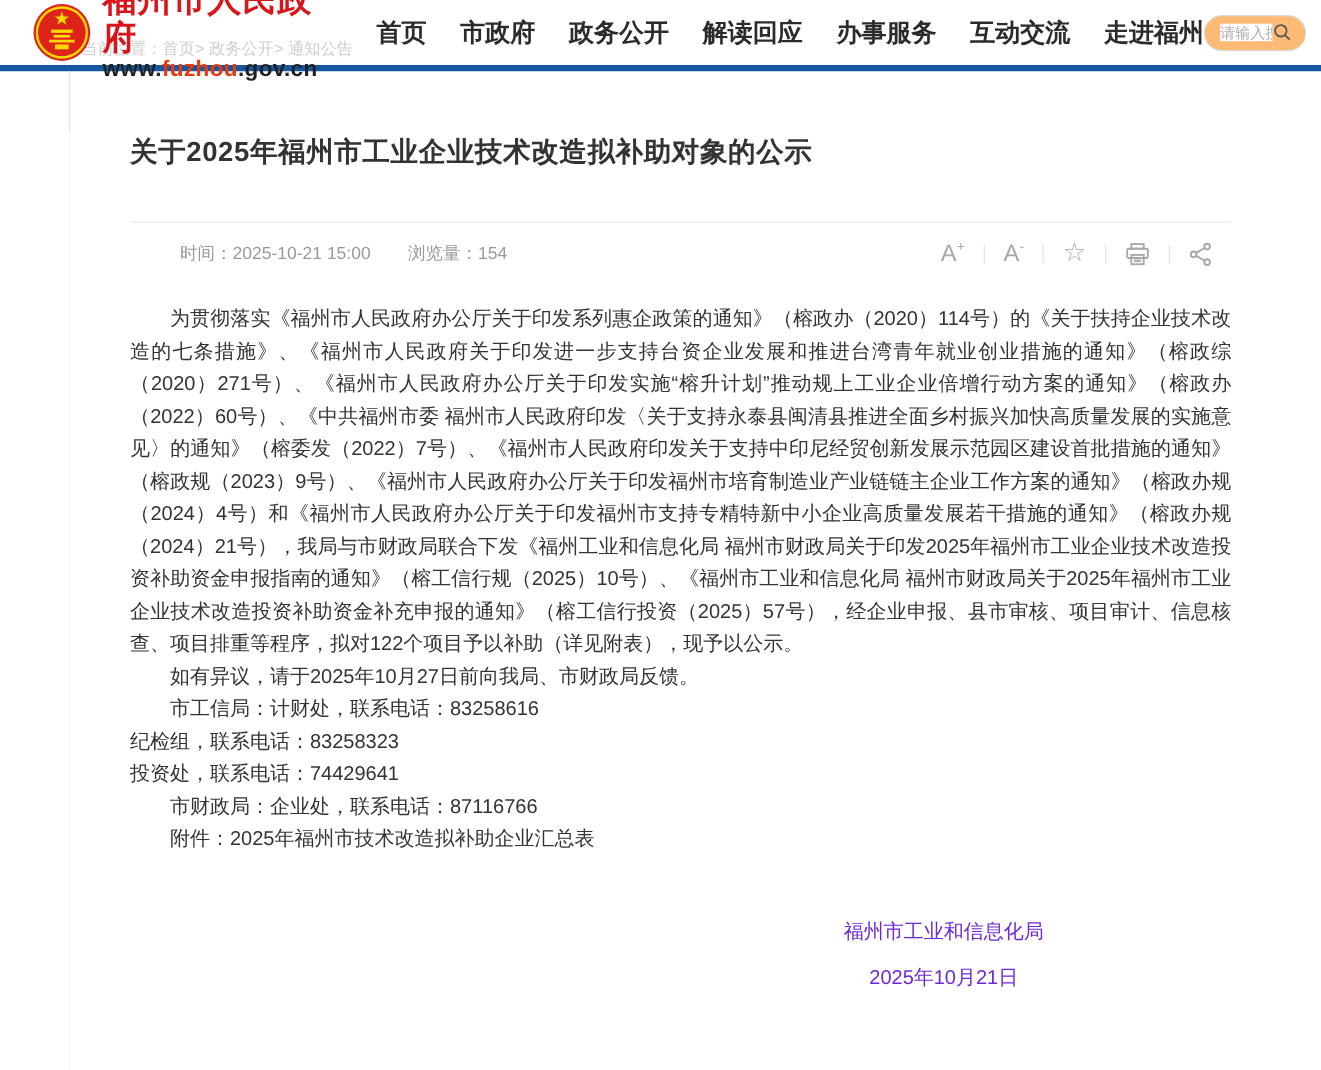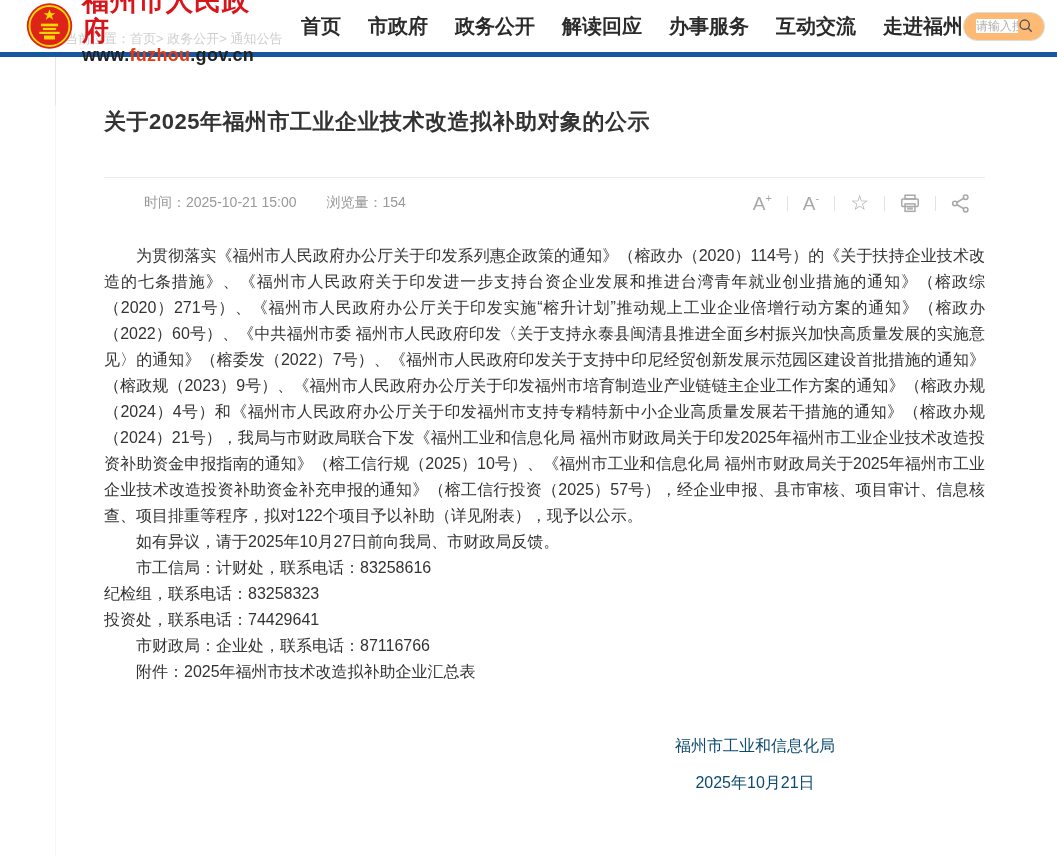--- a/index.html
+++ b/index.html
@@ -175,21 +175,21 @@
   .attachment-line { margin-top: 50px; }
   .attachment-link { color: #333; text-decoration: none; cursor: pointer; }
 
   .signature {
     margin-top: 48px;
     margin-left: auto;
     margin-right: 150px;
     width: fit-content;
     text-align: center;
     font-size: 16px;
-    color: #0c4a6e;
+    color: #6d28d9;
   }
   .signature .sig-date { margin-top: 11px; }
 </style>
 </head>
 <body>
 
 <div class="header">
   <div class="ghost-breadcrumb">当前位置：首页&gt; 政务公开&gt; 通知公告</div>
 
   <div class="logo-group">

